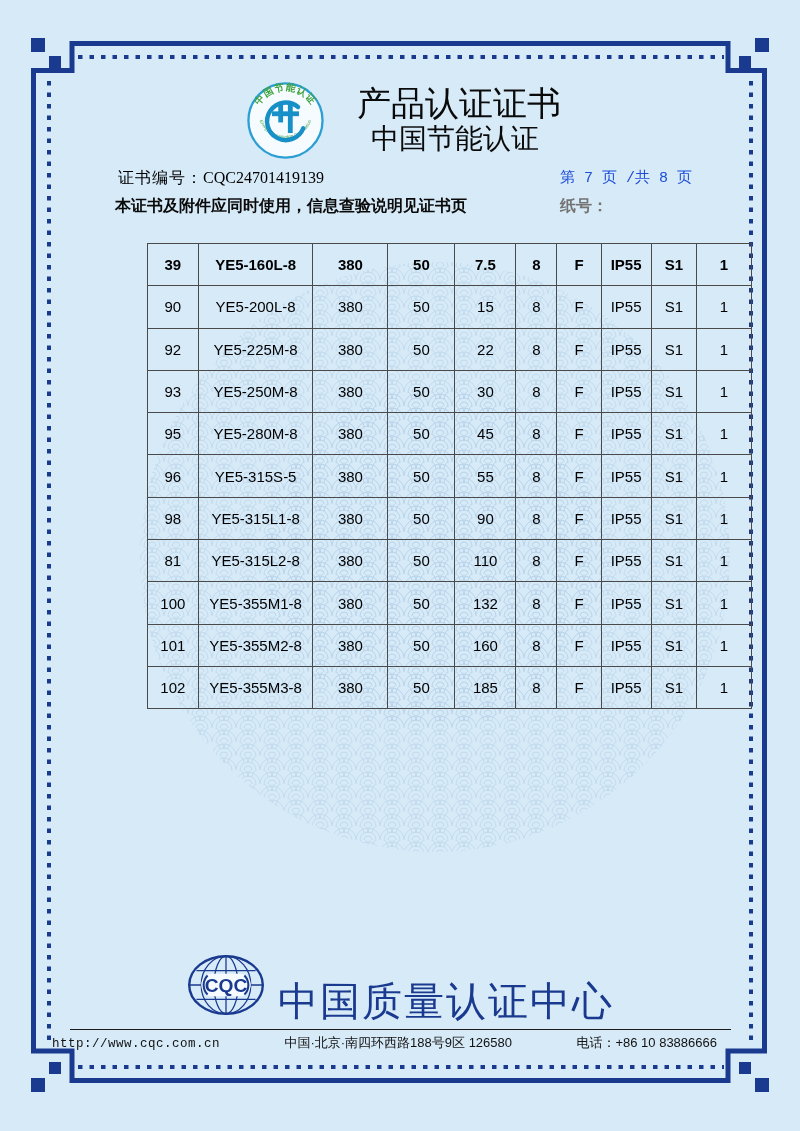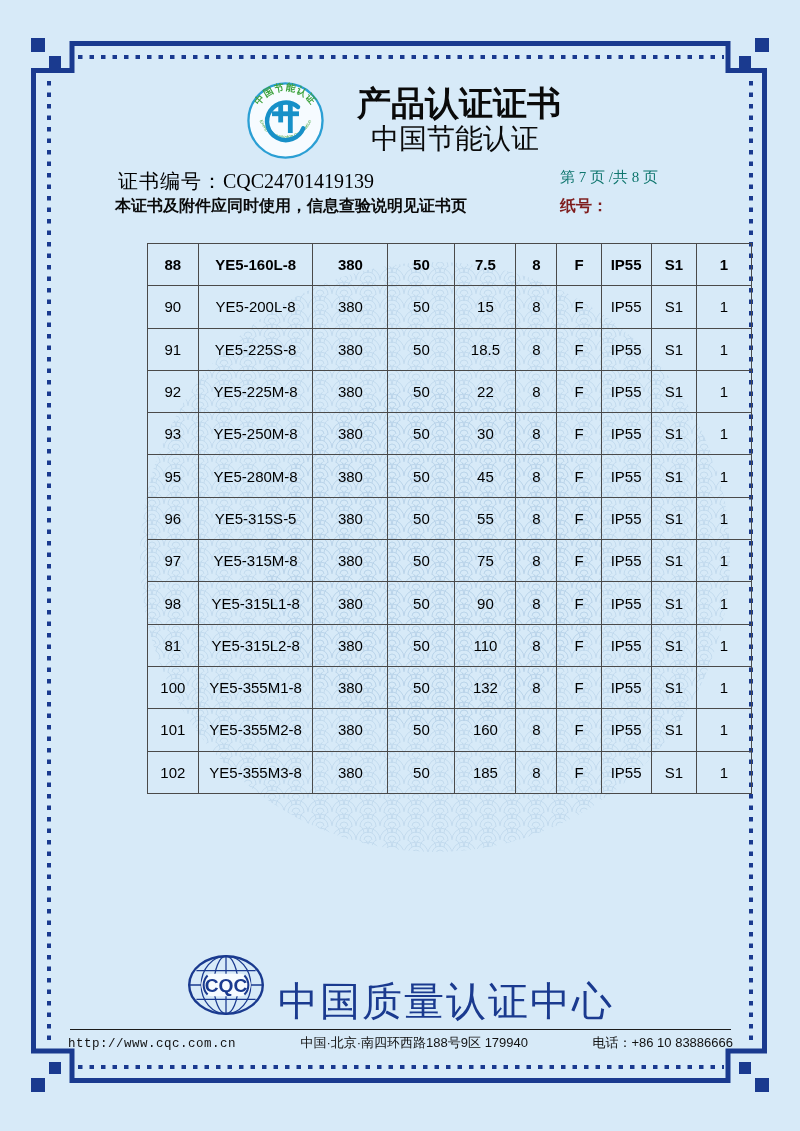--- a/index.html
+++ b/index.html
@@ -12,44 +12,44 @@
   .page{position:relative;width:800px;height:1131px;background:#d7eaf8;}
 
   
   .watermark{position:absolute;left:140px;top:252px;z-index:0;}
   .frame{position:absolute;left:0;top:0;z-index:1;pointer-events:none;}
 
   
   .badge{position:absolute;left:247px;top:82px;z-index:2;}
   .title{
     position:absolute;left:309px;top:81px;width:300px;z-index:2;
-    text-align:center;font-size:34px;font-weight:bold;color:#0a0a0a;
+    text-align:center;font-size:34px;font-weight:normal;color:#0a0a0a;
     letter-spacing:0px;white-space:nowrap;
   }
   .subtitle{
     position:absolute;left:305px;top:120px;width:300px;z-index:2;
     text-align:center;font-size:28px;font-weight:normal;color:#0a0a0a;
     white-space:nowrap;
   }
   .cert-line{
     position:absolute;left:118px;top:168px;z-index:2;
-    font-family:"Liberation Serif",serif;font-size:20px;color:#000;
+    font-family:"Liberation Serif",serif;font-size:16px;color:#000;
   }
   .cert-line .lbl{letter-spacing:1px;}
   .page-info{
     position:absolute;left:560px;top:168px;z-index:2;
-    font-family:Liberation Serif, serif;font-size:15px;color:#0f766e;
+    font-family:Liberation Mono, monospace;font-size:15px;color:#1d4ed8;
   }
   .usage-note{
     position:absolute;left:115px;top:196px;z-index:2;
     font-size:16px;font-weight:bold;color:#0a0a0a;
   }
   .paper-no{
     position:absolute;left:560px;top:196px;z-index:2;
-    font-size:16px;font-weight:bold;color:#7f1d1d;
+    font-size:16px;font-weight:bold;color:#737373;
   }
 
   
   .cert-table{
     position:absolute;left:147px;top:243px;width:605px;z-index:2;
     border-collapse:collapse;table-layout:fixed;
     font-size:15px;color:#000;
   }
   .cert-table td{
     border:1px solid #4a4a4a;
@@ -67,21 +67,21 @@
   .org-name{
     font-size:40px;color:#1a3a8f;letter-spacing:2px;white-space:nowrap;margin-top:33px;
   }
 
   
   .bottom-rule{
     position:absolute;left:70px;top:1029px;width:661px;height:1px;
     background:#1b1b1b;z-index:2;
   }
   .bottom-bar{
-    position:absolute;left:68px;top:1034px;width:665px;z-index:2;
+    position:absolute;left:52px;top:1034px;width:665px;z-index:2;
     display:flex;justify-content:space-between;align-items:baseline;
     font-size:12.5px;color:#111;text-align:right;
   }
   .bottom-bar .web{font-family:"Liberation Mono",monospace;font-size:12.5px;letter-spacing:0.5px;}
   .bottom-bar .addr{font-size:13px;}
   .bottom-bar .phone{font-size:13px;}
 </style>
 </head>
 <body>
 
@@ -163,21 +163,21 @@
       <col style="width:11.1%">
         <col style="width:10.1%">
         <col style="width:6.8%">
       <col style="width:7.3%">
         <col style="width:8.3%">
         <col style="width:7.5%">
       <col style="width:9.1%">
     </colgroup>
     <tbody>
         <tr>
-          <td>88</td>
+          <td>39</td>
           <td>YE5-160L-8</td>
           <td>380</td>
           <td>50</td>
           <td>7.5</td>
           <td>8</td>
           <td>F</td>
           <td>IP55</td>
           <td>S1</td>
           <td>1</td>
         </tr>
@@ -187,32 +187,20 @@
           <td>380</td>
           <td>50</td>
           <td>15</td>
           <td>8</td>
           <td>F</td>
           <td>IP55</td>
           <td>S1</td>
           <td>1</td>
         </tr>
         <tr>
-          <td>91</td>
-          <td>YE5-225S-8</td>
-          <td>380</td>
-          <td>50</td>
-          <td>18.5</td>
-          <td>8</td>
-          <td>F</td>
-          <td>IP55</td>
-          <td>S1</td>
-          <td>1</td>
-        </tr>
-        <tr>
           <td>92</td>
           <td>YE5-225M-8</td>
           <td>380</td>
           <td>50</td>
           <td>22</td>
           <td>8</td>
           <td>F</td>
           <td>IP55</td>
           <td>S1</td>
           <td>1</td>
@@ -240,32 +228,20 @@
           <td>IP55</td>
           <td>S1</td>
           <td>1</td>
         </tr>
         <tr>
           <td>96</td>
           <td>YE5-315S-5</td>
           <td>380</td>
           <td>50</td>
           <td>55</td>
-          <td>8</td>
-          <td>F</td>
-          <td>IP55</td>
-          <td>S1</td>
-          <td>1</td>
-        </tr>
-        <tr>
-          <td>97</td>
-          <td>YE5-315M-8</td>
-          <td>380</td>
-          <td>50</td>
-          <td>75</td>
           <td>8</td>
           <td>F</td>
           <td>IP55</td>
           <td>S1</td>
           <td>1</td>
         </tr>
         <tr>
           <td>98</td>
           <td>YE5-315L1-8</td>
           <td>380</td>
@@ -343,17 +319,17 @@
       <path d="M27 29 A 17 17 0 0 0 27 53" fill="none" stroke="#1a3a8f" stroke-width="2.6"></path>
       <path d="M73 29 A 17 17 0 0 1 73 53" fill="none" stroke="#1a3a8f" stroke-width="2.6"></path>
       <text x="50" y="50" text-anchor="middle" font-size="24" font-weight="bold" fill="#1a3a8f">CQC</text>
     </svg>
     <div class="org-name">中国质量认证中心</div>
   </div>
 
   <div class="bottom-rule"></div>
   <div class="bottom-bar">
     <span class="web">http://www.cqc.com.cn</span>
-    <span class="addr">中国·北京·南四环西路188号9区  179940</span>
+    <span class="addr">中国·北京·南四环西路188号9区  126580</span>
     <span class="phone">电话：+86 10 83886666</span>
   </div>
 
 </div>
 
 </body></html>

